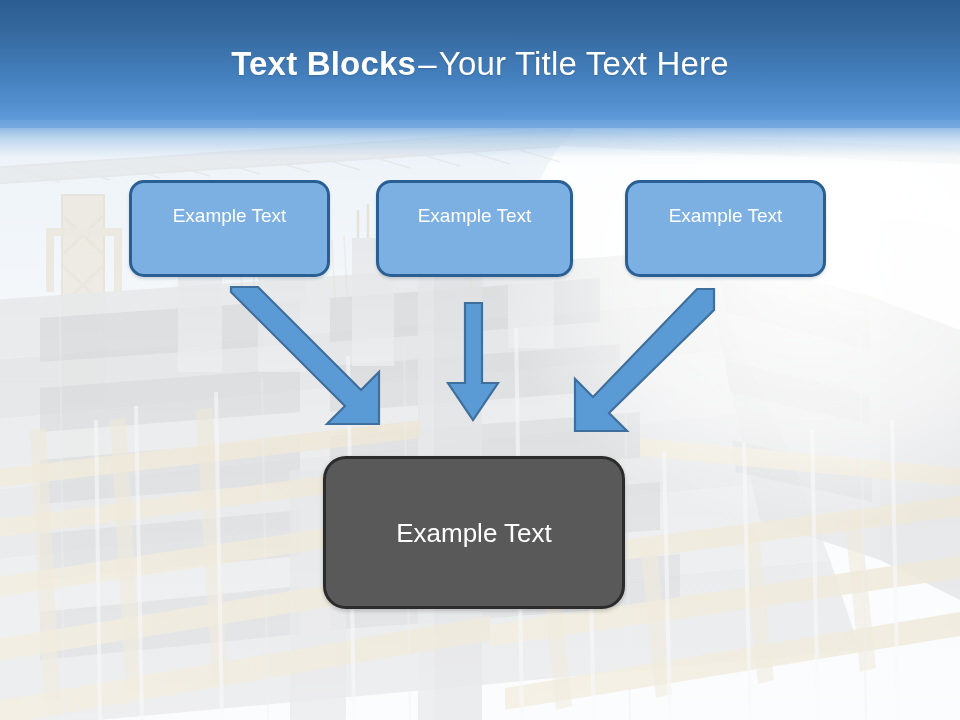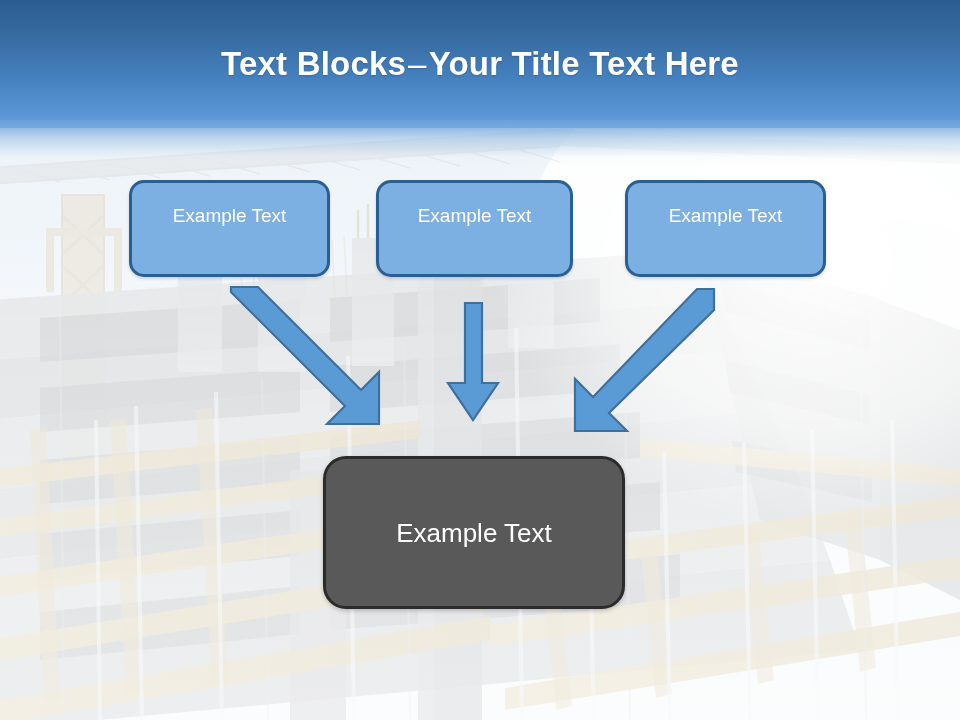--- a/index.html
+++ b/index.html
@@ -72,21 +72,21 @@
     display: flex;
     align-items: center;
     justify-content: center;
     color: #ffffff;
     font-size: 33px;
     letter-spacing: 0.2px;
     white-space: nowrap;
     text-shadow: 0 1px 2px rgba(0,0,0,0.16);
   }
   .title .bold { font-weight: 700; }
-  .title .light { font-weight: 700; }
+  .title .light { font-weight: 400; }
   .title .sep { font-weight: 400; padding: 0 2px; }
 
   
   .blue-box {
     position: absolute;
     box-sizing: border-box;
     background: #7cb0e3;
     border: 3px solid #2a5f93;
     border-radius: 15px;
     display: flex;

